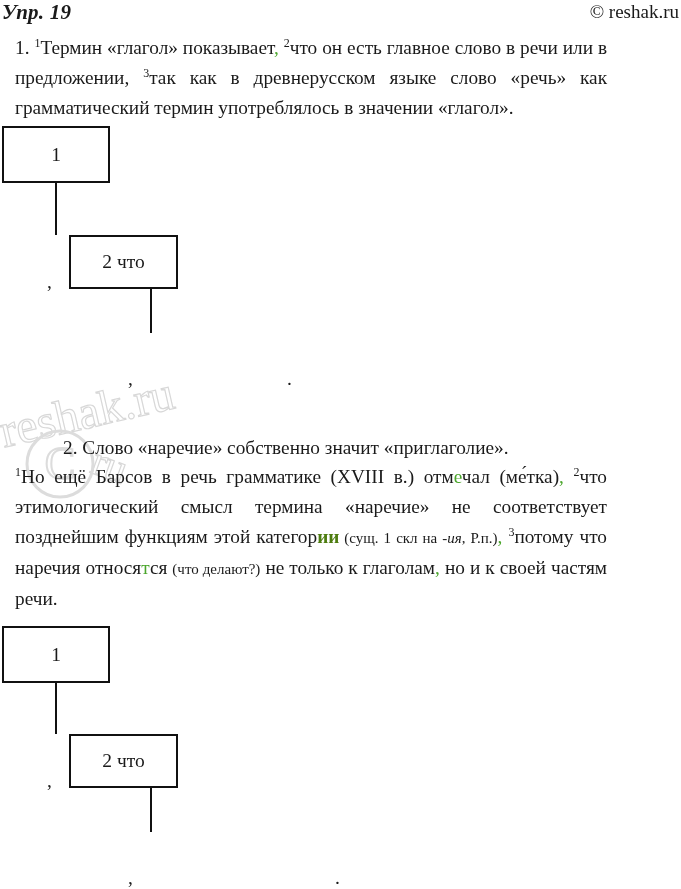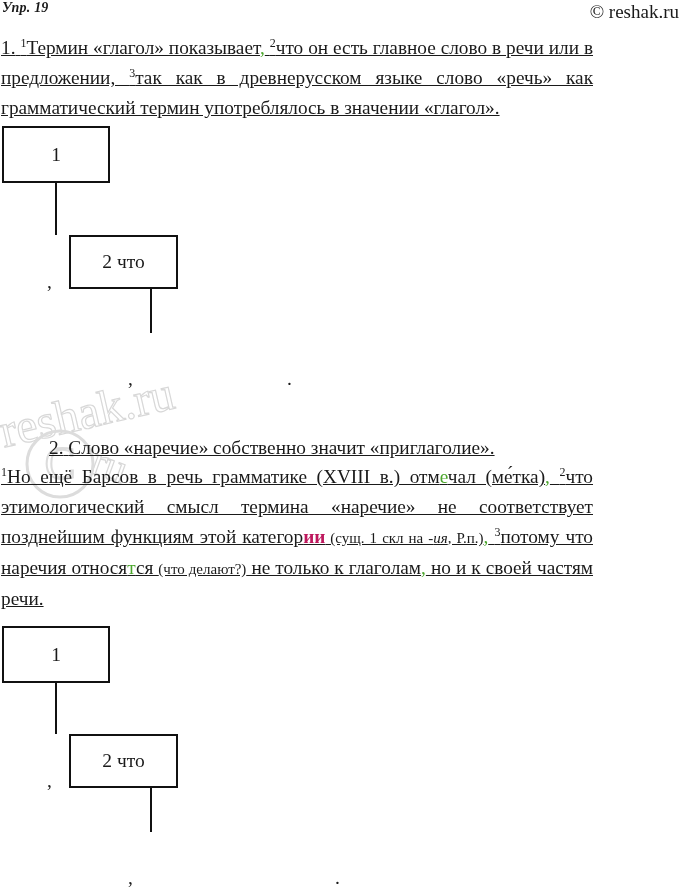--- a/index.html
+++ b/index.html
@@ -33,60 +33,59 @@
     left: 0;
     top: 0;
     width: 681px;
     height: 28px;
     z-index: 2;
   }
   .header-title {
     position: absolute;
     left: 2px;
     top: 0px;
-    font-size: 14px;
+    font-size: 21px;
     font-weight: bold;
     font-style: italic;
     letter-spacing: 0.2px;
   }
   .header-copy {
     position: absolute;
     right: 2px;
     top: 1px;
     font-size: 19px;
     white-space: nowrap;
     margin-left: 12px;
   }
 
   
   .para {
     position: absolute;
-    left: 1px;
+    left: 15px;
     width: 592px;
     font-size: 19.3px;
     line-height: 30px;
     text-align: justify;
     text-justify: inter-word;
     z-index: 2;
-    text-decoration: underline;
   }
   .para.nojust { text-align: left; margin-left: 48px; }
 
   .p1 { top: 33px; }
   .p2a { top: 433px; }
   .p2b { top: 462px; }
 
   sup {
     font-size: 0.62em;
     vertical-align: super;
     line-height: 0;
   }
 
   .g { color: #4ba62c; }
-  .gb { color: #be185d; font-weight: bold; }
+  .gb { color: #4d7c0f; font-weight: bold; }
   .small {
     font-size: 15px;
   }
   .small i { font-style: italic; }
 
   
   .diagram {
     position: absolute;
     left: 0;
     z-index: 2;

